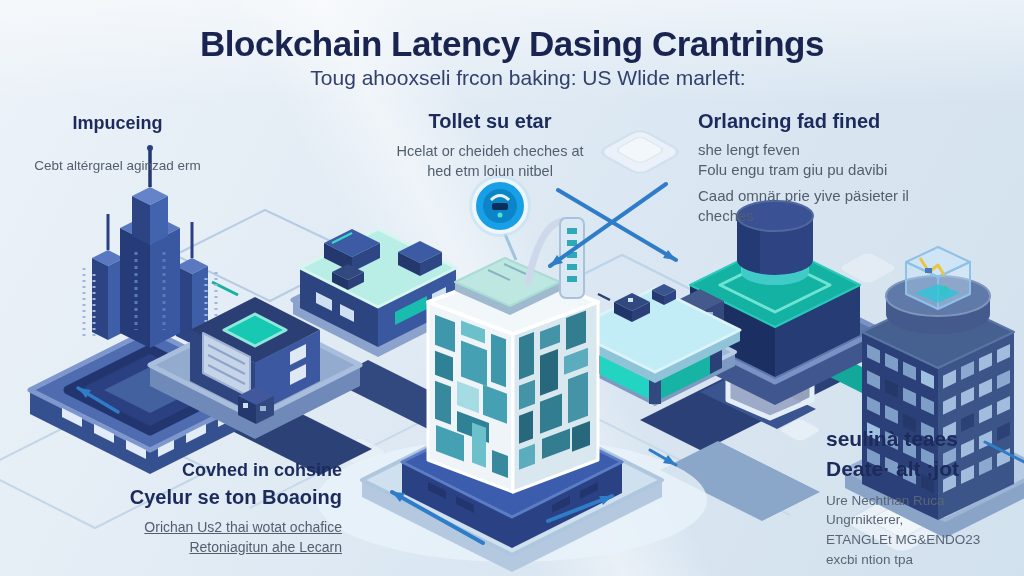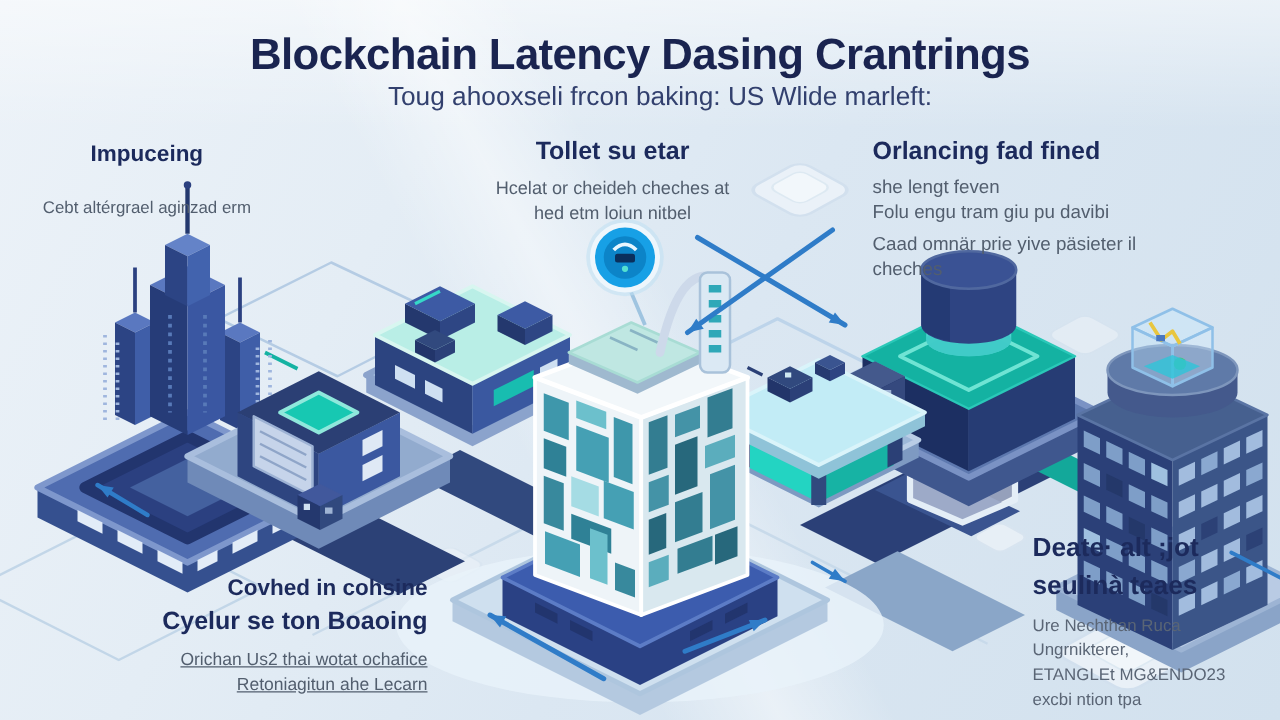--- a/index.html
+++ b/index.html
@@ -404,22 +404,22 @@
     <div class="h1 h1a">Covhed in cohsine</div>
     <div class="h1 h1b">Cyelur se ton Boaoing</div>
     <div class="body-t">
       <div>Orichan Us2 thai wotat ochafice</div>
       <div>Retoniagitun ahe Lecarn</div>
     </div>
   </div>
 
   <div class="txt br">
     <div class="h1">
+      <div>seulinà teaes</div>
       <div>Deate· alt ;jot</div>
-      <div>seulinà teaes</div>
     </div>
     <div class="body-t">
       <div>Ure Nechthan Ruca</div>
       <div>Ungrnikterer,</div>
       <div>ETANGLEt MG&amp;ENDO23</div>
       <div>excbi ntion tpa</div>
     </div>
   </div>
 
 </div>

